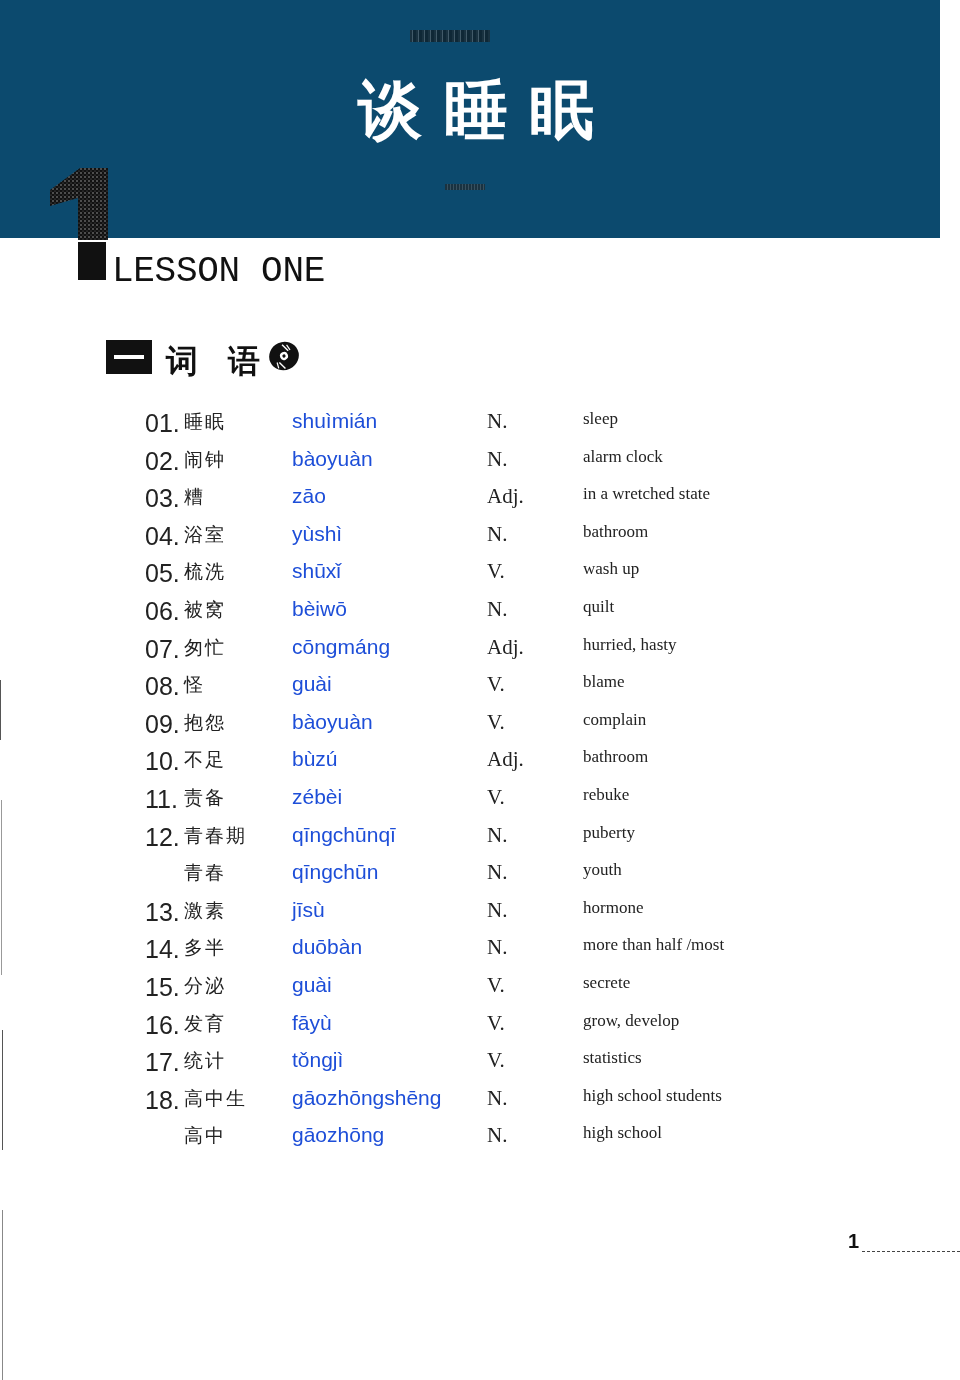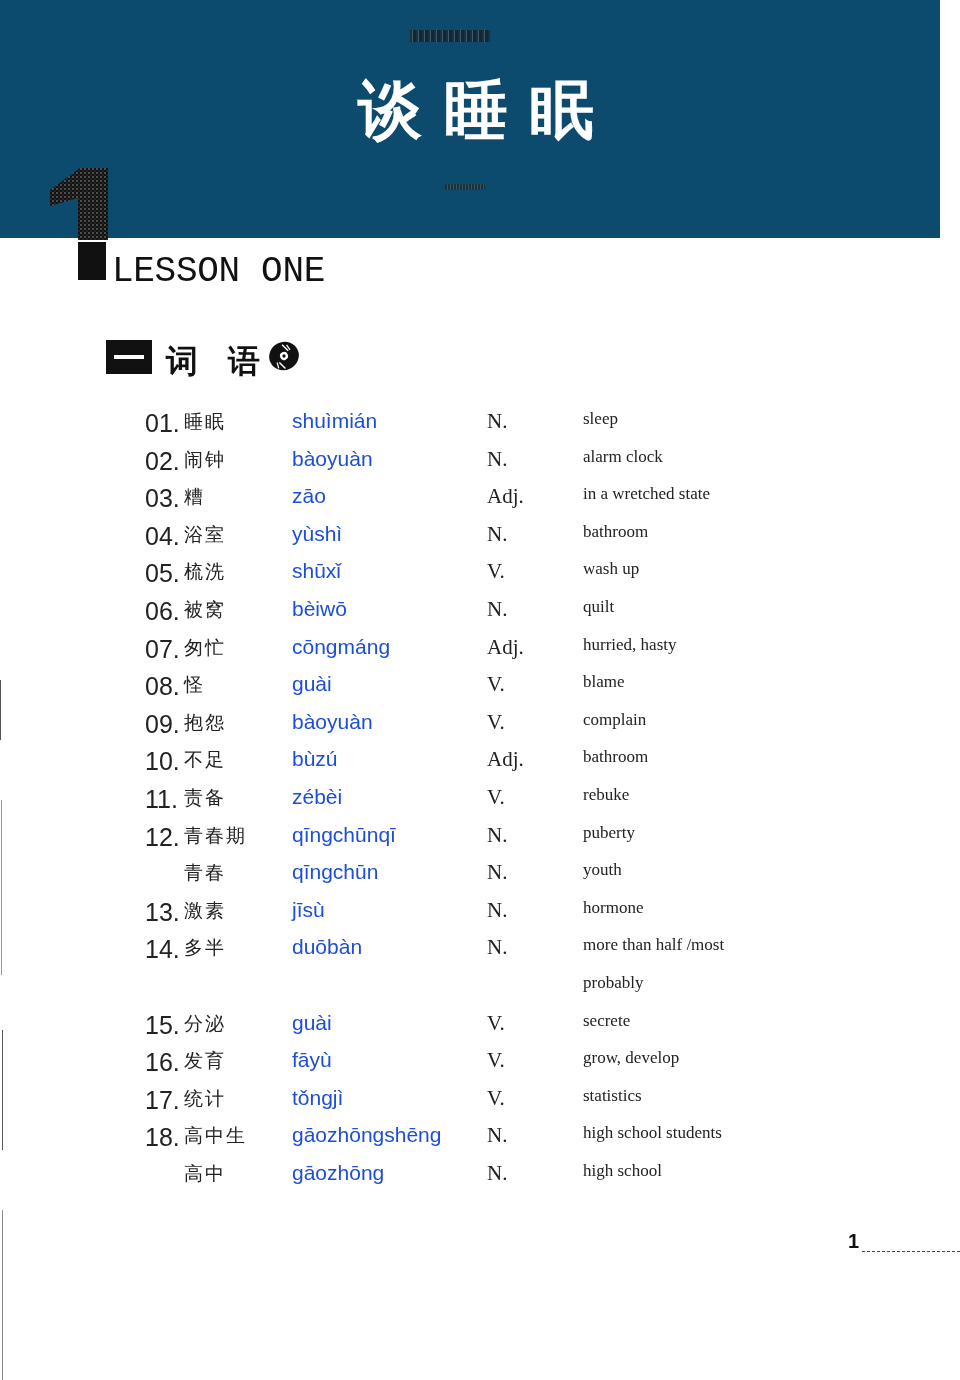--- a/index.html
+++ b/index.html
@@ -173,27 +173,20 @@
       <span class="c-en">hormone</span>
     </div>
   <div class="row">
       <span class="c-num">14.</span>
       <span class="c-hz">多半</span>
       <span class="c-py">duōbàn</span>
       <span class="c-pos">N.</span>
       <span class="c-en">more than half /most</span>
     </div>
   <div class="row">
-      <span class="c-num"></span>
-      <span class="c-hz"></span>
-      <span class="c-py"></span>
-      <span class="c-pos"></span>
-      <span class="c-en">probably</span>
-    </div>
-  <div class="row">
       <span class="c-num">15.</span>
       <span class="c-hz">分泌</span>
       <span class="c-py">guài</span>
       <span class="c-pos">V.</span>
       <span class="c-en">secrete</span>
     </div>
   <div class="row">
       <span class="c-num">16.</span>
       <span class="c-hz">发育</span>
       <span class="c-py">fāyù</span>

